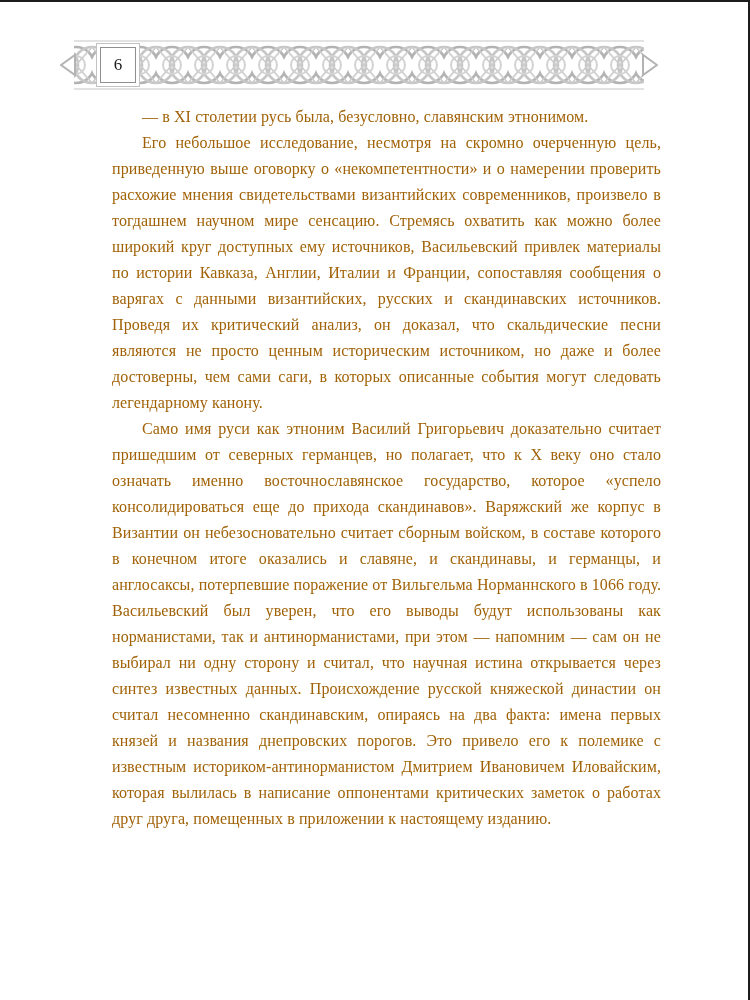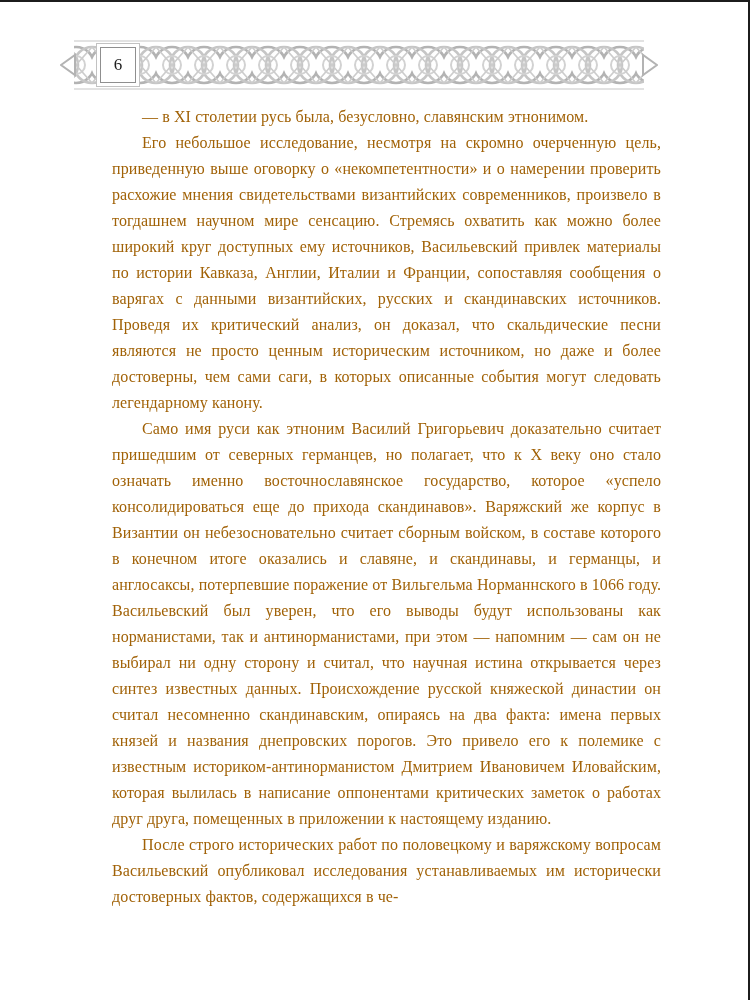--- a/index.html
+++ b/index.html
@@ -80,16 +80,15 @@
   </svg>
 
   <div class="page-num-box">
     <span>6</span>
   </div>
 
   <div class="text-block">
     <p>— в XI столетии русь была, безусловно, славянским этнонимом.</p>
     <p>Его небольшое исследование, несмотря на скромно очерченную цель, приведенную выше оговорку о «некомпетентности» и о намерении проверить расхожие мнения свидетельствами византийских современников, произвело в тогдашнем научном мире сенсацию. Стремясь охватить как можно более широкий круг доступных ему источников, Васильевский привлек материалы по истории Кавказа, Англии, Италии и Франции, сопоставляя сообщения о варягах с данными византийских, русских и скандинавских источников. Проведя их критический анализ, он доказал, что скальдические песни являются не просто ценным историческим источником, но даже и более достоверны, чем сами саги, в которых описанные события могут следовать легендарному канону.</p>
     <p>Само имя руси как этноним Василий Григорьевич доказательно считает пришедшим от северных германцев, но полагает, что к X веку оно стало означать именно восточнославянское государство, которое «успело консолидироваться еще до прихода скандинавов». Варяжский же корпус в Византии он небезосновательно считает сборным войском, в составе которого в конечном итоге оказались и славяне, и скандинавы, и германцы, и англосаксы, потерпевшие поражение от Вильгельма Норманнского в 1066 году. Васильевский был уверен, что его выводы будут использованы как норманистами, так и антинорманистами, при этом — напомним — сам он не выбирал ни одну сторону и считал, что научная истина открывается через синтез известных данных. Происхождение русской княжеской династии он считал несомненно скандинавским, опираясь на два факта: имена первых князей и названия днепровских порогов. Это привело его к полемике с известным историком-антинорманистом Дмитрием Ивановичем Иловайским, которая вылилась в написание оппонентами критических заметок о работах друг друга, помещенных в приложении к настоящему изданию.</p>
-    <p>После строго исторических работ по половецкому и варяжскому вопросам Васильевский опубликовал исследования устанавливаемых им исторически достоверных фактов, содержащихся в че-</p>
   </div>
 
 </div>
 
 </body></html>

